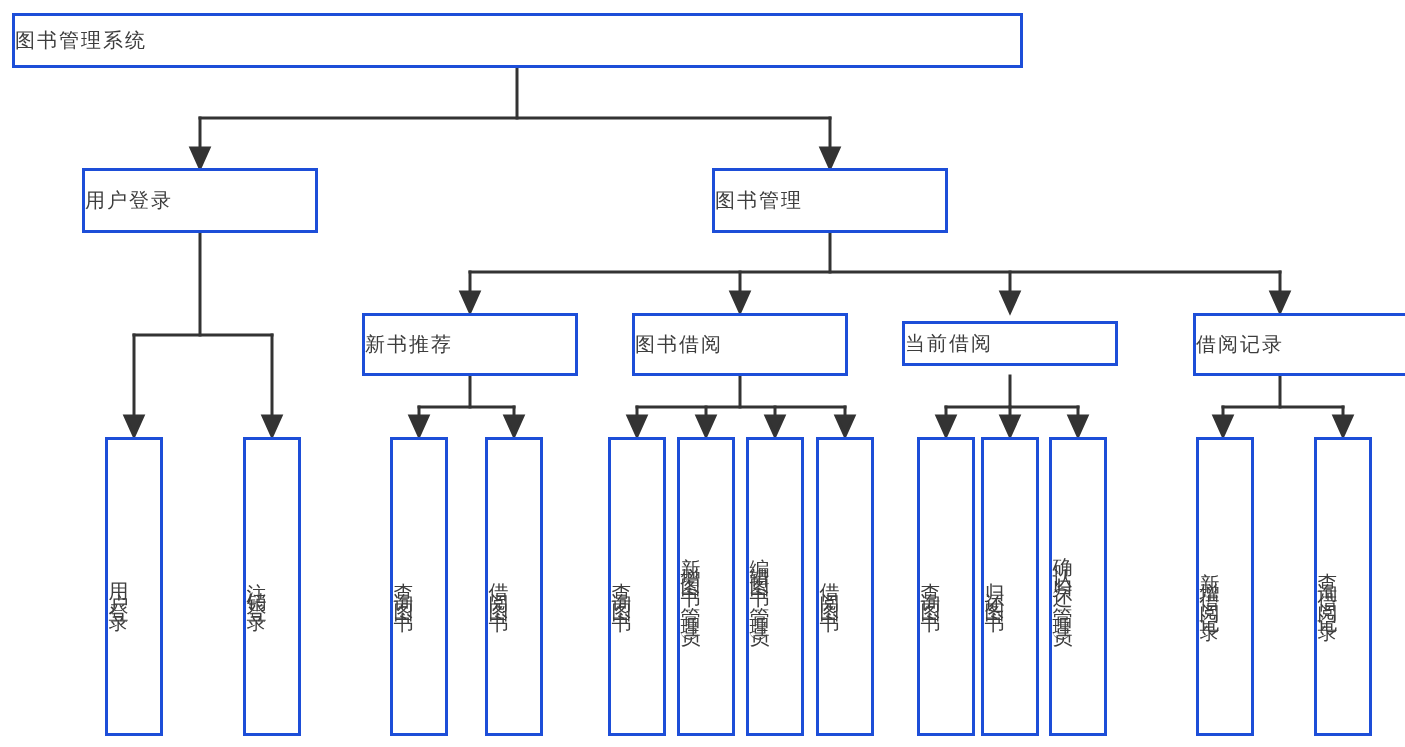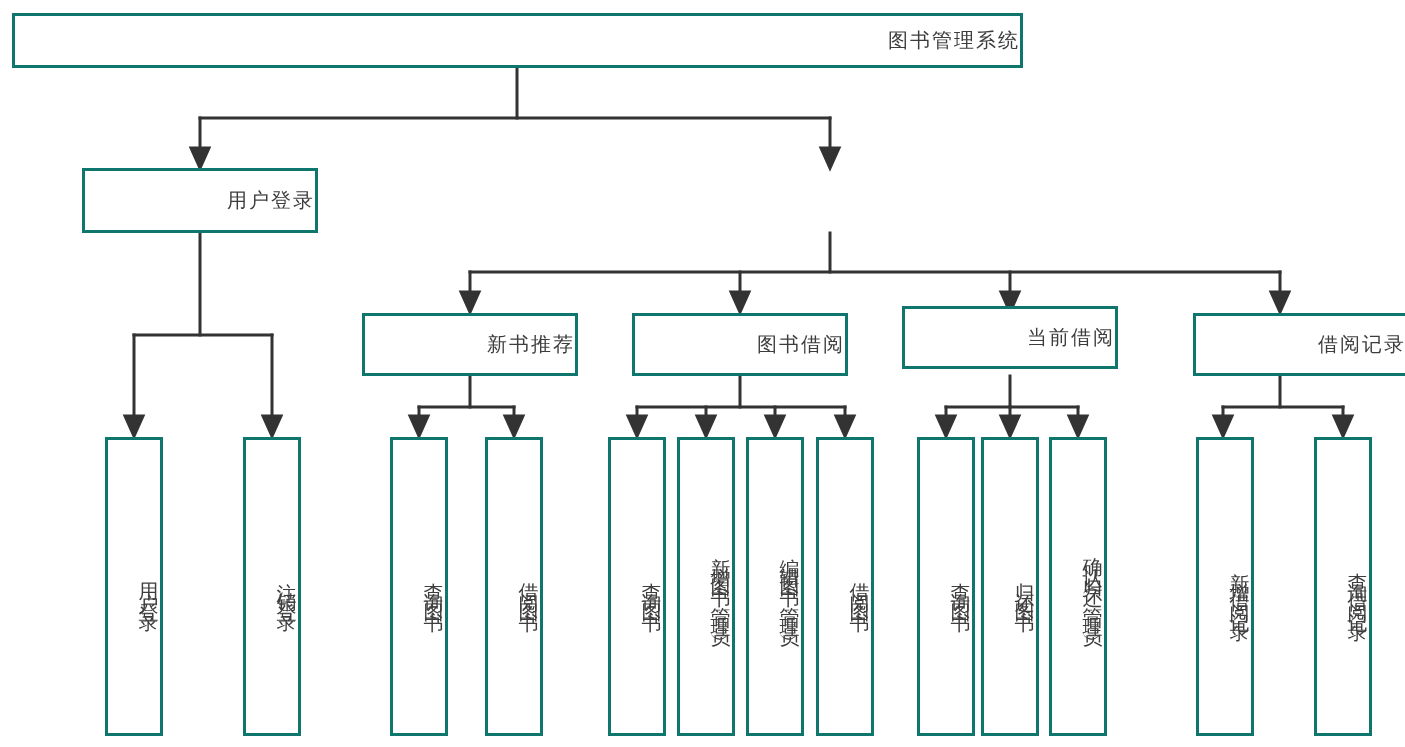--- a/index.html
+++ b/index.html
@@ -15,25 +15,25 @@
     width: 1405px; height: 747px;
   }
   .connectors {
     position: absolute;
     left: 0; top: 0;
     z-index: 1;
   }
   .hbox, .vbox {
     position: absolute;
     box-sizing: border-box;
-    border: 3px solid #0f766e;
+    border: 3px solid #1d4ed8;
     background: #ffffff;
     display: flex;
     align-items: center;
-    justify-content: flex-end;
+    justify-content: flex-start;
     color: #3d3d3d;
     font-size: 20px;
     z-index: 2;
   }
   .hbox span {
     letter-spacing: 2px;
     white-space: nowrap;
   }
   .vbox span {
     writing-mode: vertical-rl;
@@ -133,28 +133,31 @@
     </g>
   </svg>
 
   <div class="hbox" style="left:12px; top:13px; width:1011px; height:55px;">
     <span>图书管理系统</span>
   </div>
 
   <div class="hbox" style="left:82px; top:168px; width:236px; height:65px;">
     <span>用户登录</span>
   </div>
+  <div class="hbox" style="left:712px; top:168px; width:236px; height:65px;">
+    <span>图书管理</span>
+  </div>
 
   <div class="hbox" style="left:632px; top:313px; width:216px; height:63px;">
     <span>图书借阅</span>
   </div>
   <div class="hbox" style="left:362px; top:313px; width:216px; height:63px;">
     <span>新书推荐</span>
   </div>
-  <div class="hbox" style="left:902px; top:306px; width:216px; height:63px;">
+  <div class="hbox" style="left:902px; top:321px; width:216px; height:45px;">
     <span>当前借阅</span>
   </div>
   <div class="hbox" style="left:1172px; top:313px; width:216px; height:63px;margin-left:21px;">
     <span>借阅记录</span>
   </div>
 
   <div class="vbox" style="left:105px; top:437px; width:58px; height:299px;">
     <span>用户登录</span>
   </div>
   <div class="vbox" style="left:243px; top:437px; width:58px; height:299px;">

